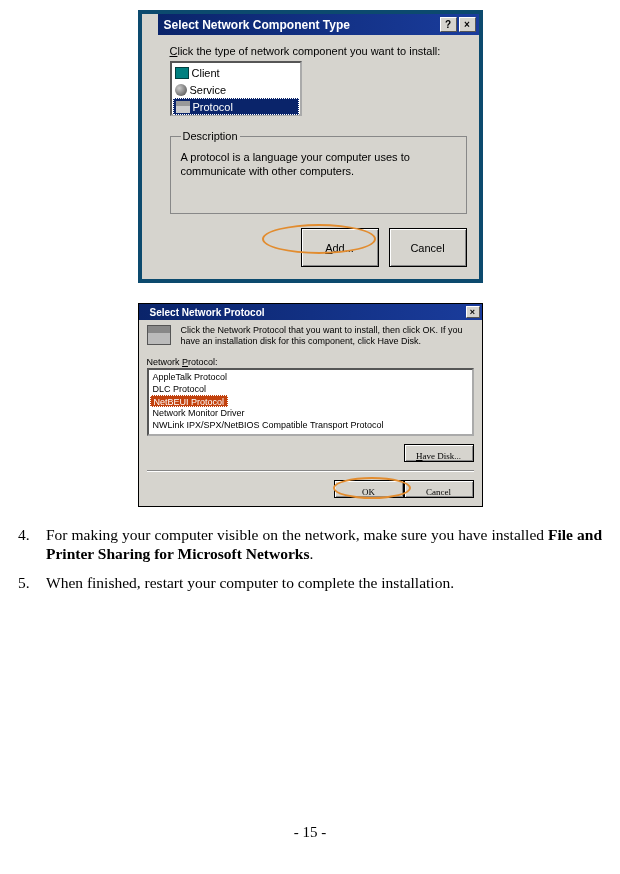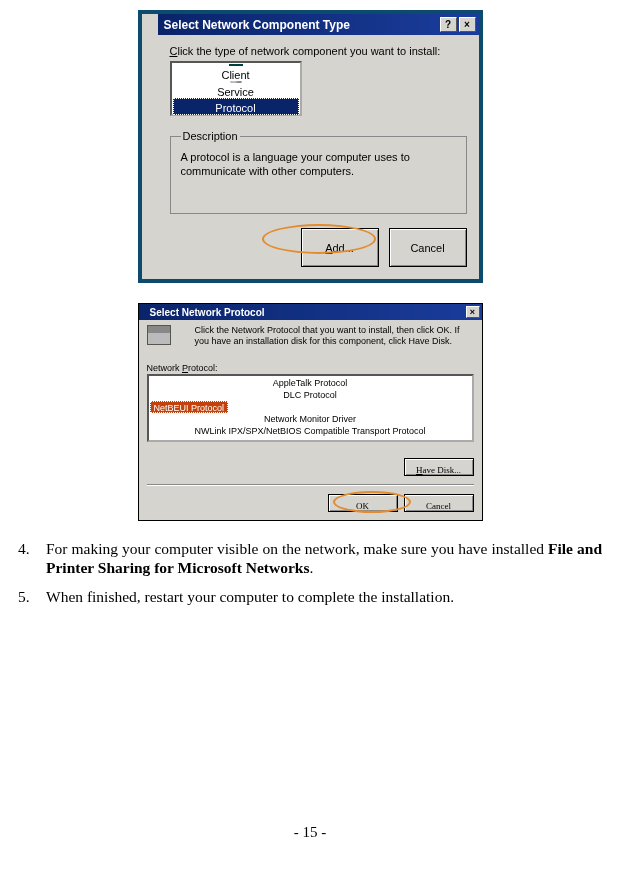--- a/index.html
+++ b/index.html
@@ -67,21 +67,20 @@
     padding: 1px;
     margin-bottom: 14px;
   }
   .listitem1 {
     display: flex;
     align-items: center;
     padding: 0 2px;
     height: 17px;
     font-size: 11px;
     gap: 3px;
-    flex-direction: column;
   }
   .listitem1.selected {
     background: #0a246a;
     color: #fff;
     border: 1px dotted #fff;
   }
   .icon-client {
     width: 14px; height: 12px;
     background: #008080;
     border: 1px solid #004040;
@@ -169,22 +168,22 @@
     align-items: center;
     justify-content: center;
     color: #000;
     font-size: 9px;
   }
   .dialog2-body {
     padding: 5px 8px 8px 8px;
   }
   .instr-row {
     display: flex;
-    gap: 24px;
-    margin-bottom: 16px;
+    gap: 10px;
+    margin-bottom: 10px;
   }
   .proto-icon-big {
     width: 24px; height: 20px; flex-shrink: 0;
     background: linear-gradient(to bottom, #888 40%, #bbb 40%);
     border: 1px solid #555;
   }
   .instr-text {
     font-size: 9px;
     line-height: 11px;
   }
@@ -192,22 +191,21 @@
     font-size: 9px;
     margin-bottom: 1px;
   }
   .proto-label .u { text-decoration: underline; }
   .listbox2 {
     background: #fff;
     border: 2px inset #aaa;
     width: 100%;
     height: 68px;
     padding: 1px;
-    margin-bottom: 16px;
-    text-align: center;
+    margin-bottom: 8px;
   }
   .listitem2 {
     font-size: 9px;
     padding: 0 3px;
     height: 12px;
     line-height: 12px;
   }
   .listitem2.selected {
     background: #c2410c;
     color: #fff;
@@ -234,21 +232,20 @@
   }
   .winbtn2 .u { text-decoration: underline; }
   .sep {
     border-top: 1px solid #888;
     border-bottom: 1px solid #fff;
     margin-bottom: 8px;
   }
   .buttonrow2 {
     display: flex;
     justify-content: flex-end;
-    gap: 6px;
     position: relative;
   }
   .highlight-ellipse2 {
     position: absolute;
     width: 78px;
     height: 22px;
     border: 2px solid #e28c2f;
     border-radius: 50%;
     pointer-events: none;
   }

